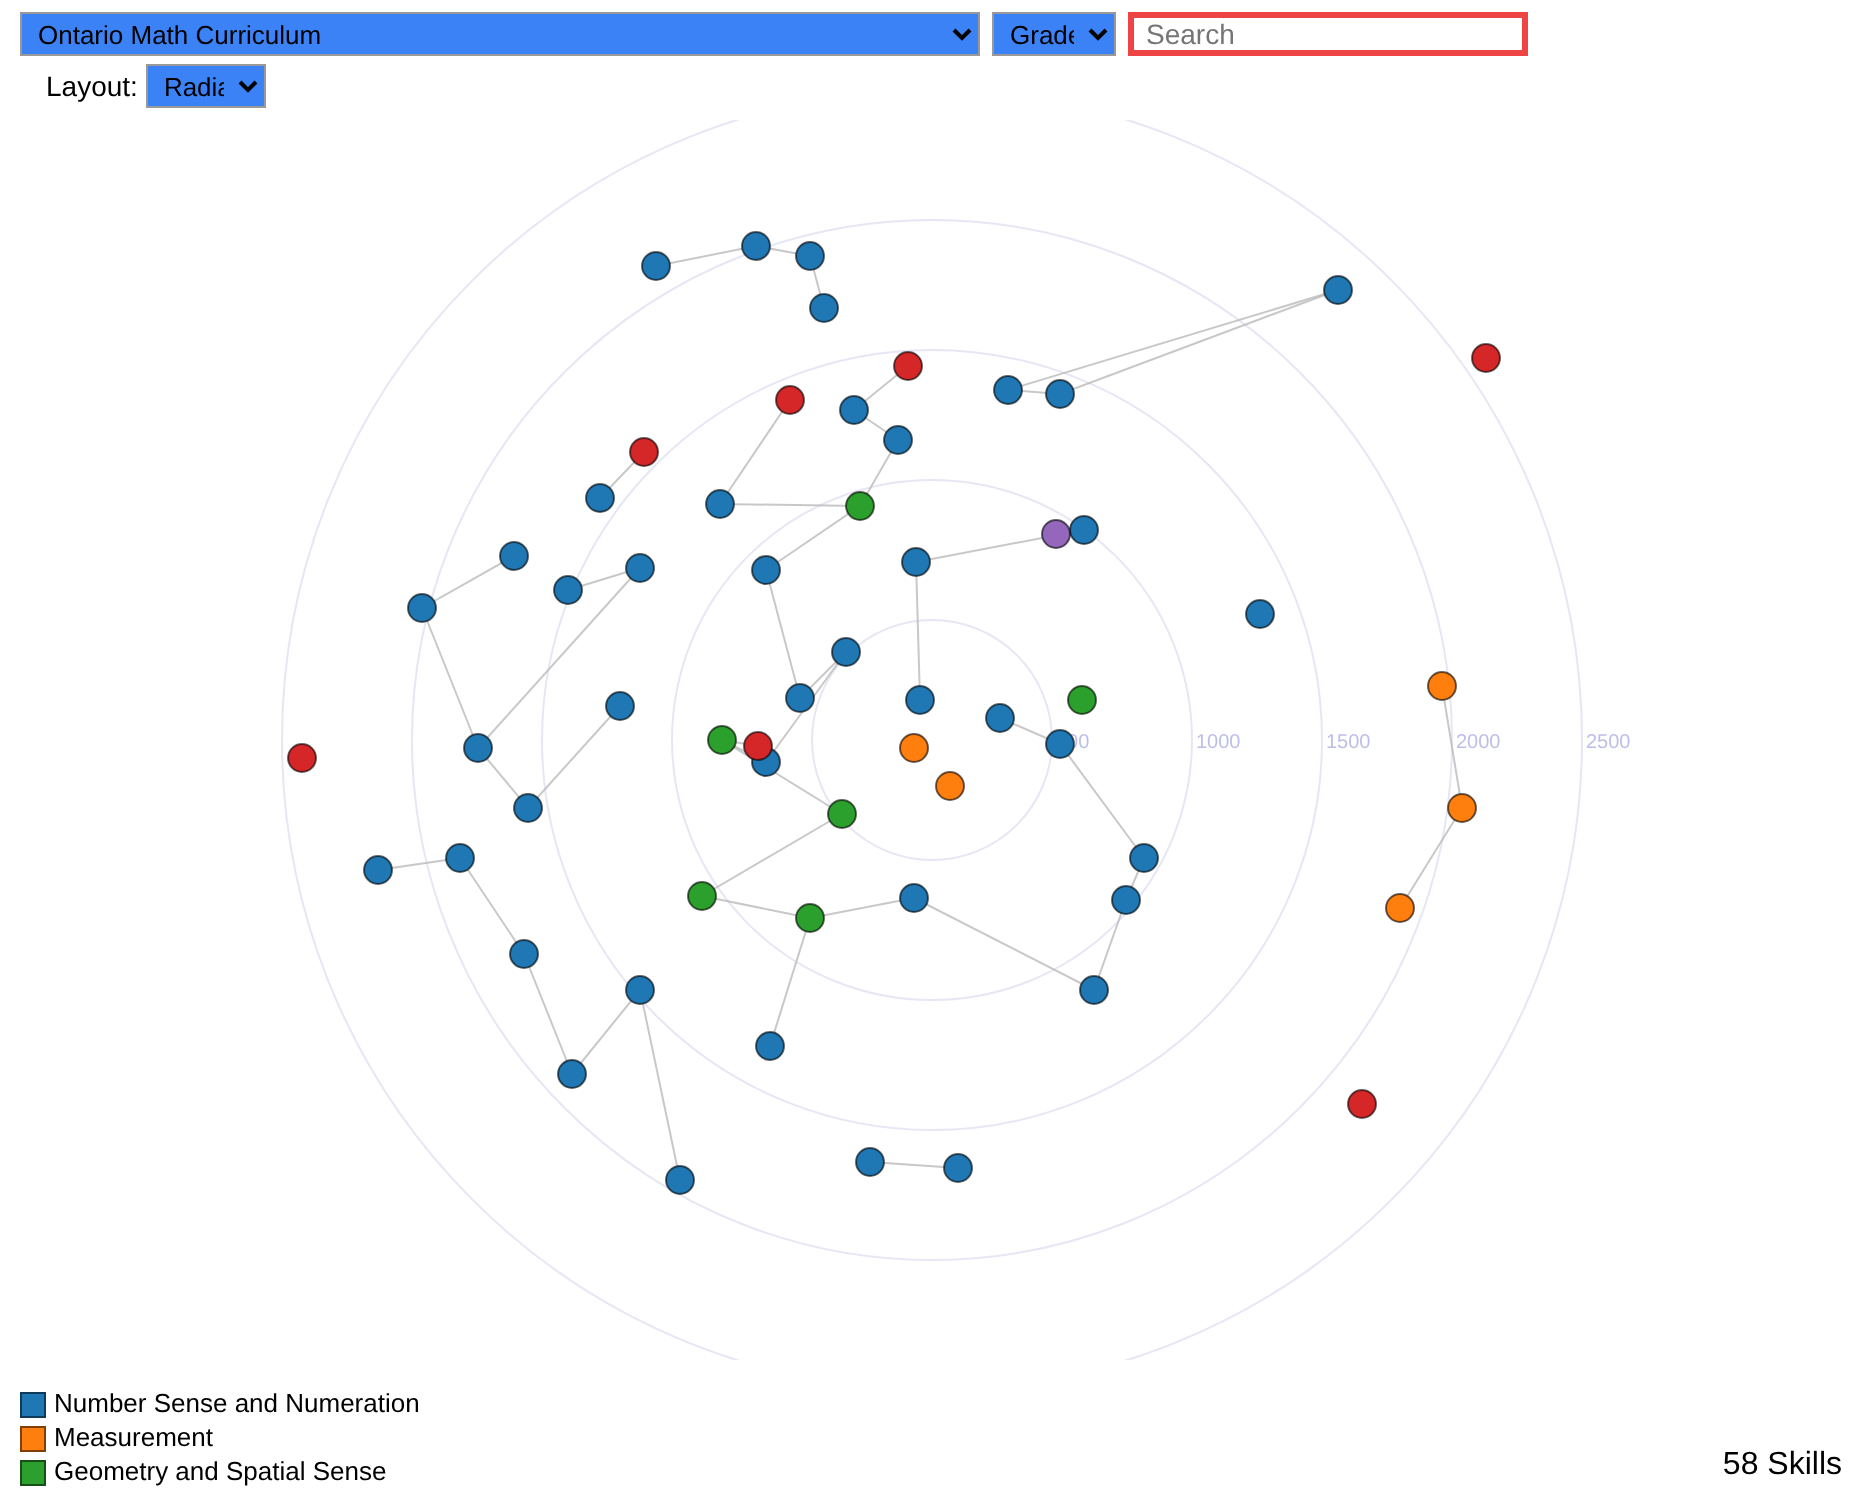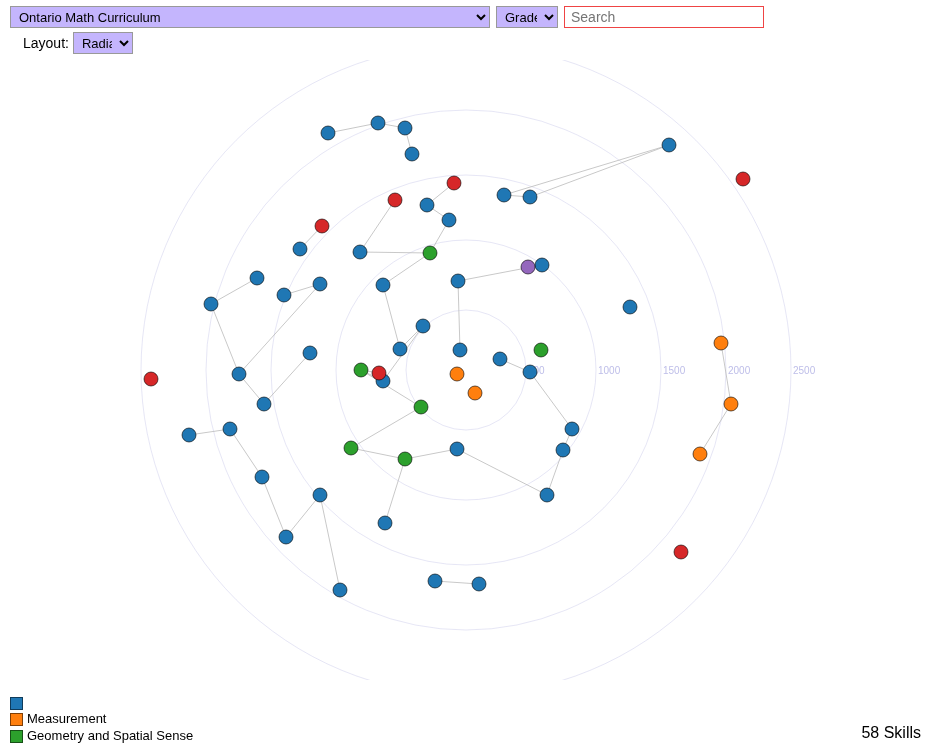--- a/index.html
+++ b/index.html
@@ -15,30 +15,30 @@
   padding: 6px 10px 2px 10px;
   display: flex;
   gap: 6px;
   align-items: center;
 }
 select {
   font-size: 13px;
   padding: 1px 4px;
   height: 22px;
   border: 1px solid #999;
-  background: #c4b5fd;
+  background: #3b82f6;
 }
 select.curriculum { width: 480px; }
 select.grade { width: 62px; }
 input.search {
   width: 200px;
   height: 22px;
   font-size: 14px;
   padding: 2px 6px;
-  border: 1px solid #ef4444;
+  border: 3px solid #ef4444;
 }
 .layoutbar {
   padding: 2px 10px 6px 23px;
   display: flex;
   gap: 4px;
   align-items: center;
   font-size: 14px;
 }
 .layoutbar select { width: 60px; }
 .viz {
@@ -244,20 +244,21 @@
       <circle cx="379" cy="313" r="7" class="node" fill="#d62728"></circle>
       <circle cx="743" cy="119" r="7" class="node" fill="#d62728"></circle>
       <circle cx="681" cy="492" r="7" class="node" fill="#d62728"></circle>
       <circle cx="528" cy="207" r="7" class="node" fill="#9467bd"></circle>
     </g>
 </svg>
 
 <div class="legend" id="legend">
     <div class="legend-row">
       <span class="legend-box" style="background: rgb(31, 119, 180);"></span>
+      <span>Number Sense and Numeration</span>
     </div>
     <div class="legend-row">
       <span class="legend-box" style="background: rgb(255, 127, 14);"></span>
       <span>Measurement</span>
     </div>
     <div class="legend-row">
       <span class="legend-box" style="background: rgb(44, 160, 44);"></span>
       <span>Geometry and Spatial Sense</span>
     </div>
   </div>

